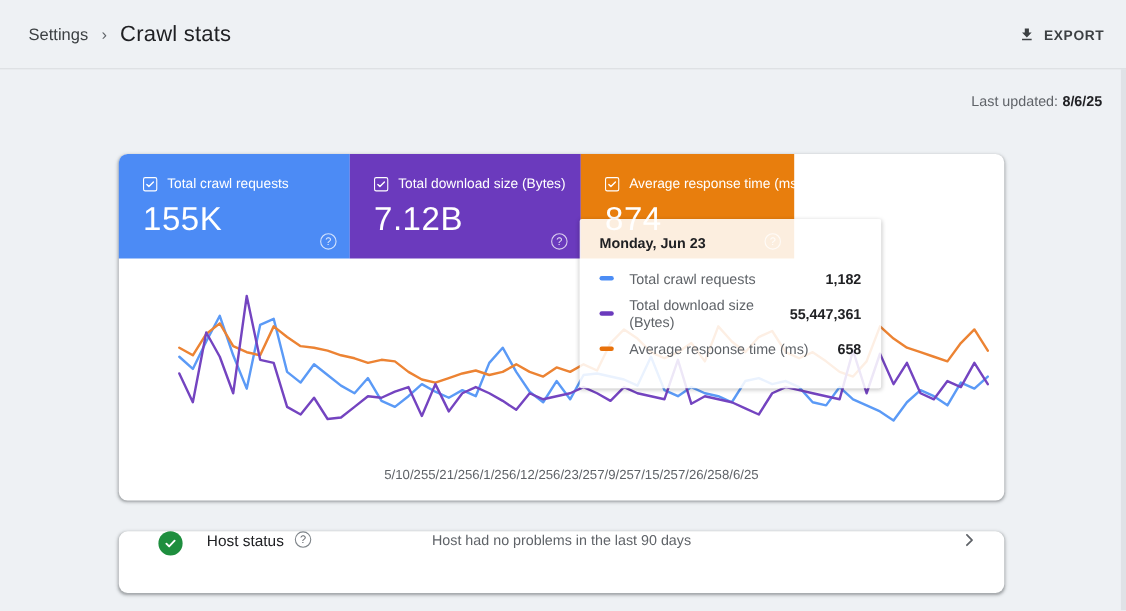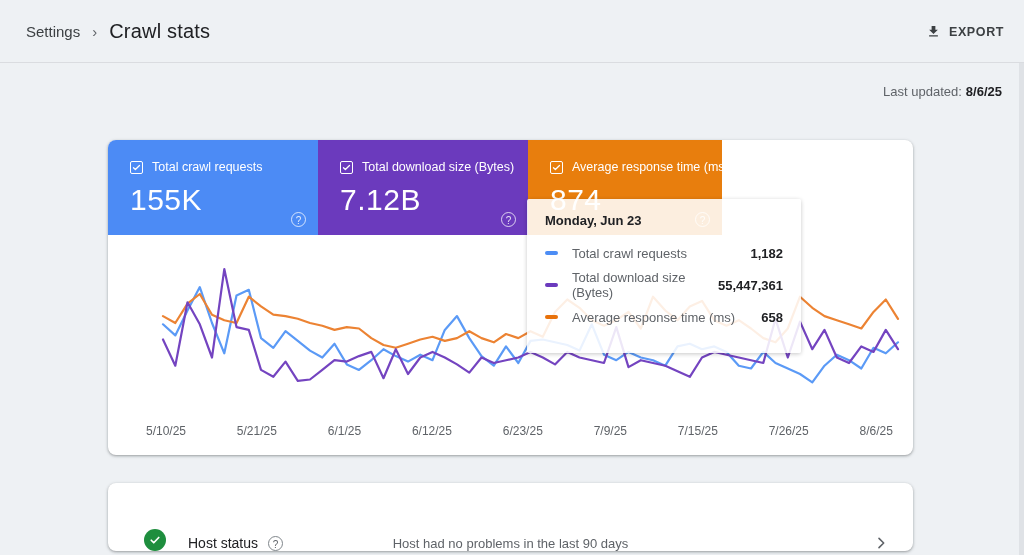--- a/index.html
+++ b/index.html
@@ -36,35 +36,35 @@
   .mc-label { font-size:12.5px; font-weight:500; color:#fff; white-space:nowrap; }
   .mc-value { margin-top:9px; font-size:30px; font-weight:400; color:#fff; letter-spacing:.5px; }
   .help-icon { position:absolute; right:12px; bottom:8px; width:15px; height:15px;
                border:1.5px solid rgba(255,255,255,.75); border-radius:50%;
                color:rgba(255,255,255,.85); font-size:10px; line-height:15px;
                text-align:center; cursor:pointer; }
 
   
   .chart-svg { position:absolute; left:40px; top:118px; }
   .x-axis { position:absolute; left:38px; right:20px; top:284px; display:flex;
-            justify-content:space-between; font-size:12px; color:#5f6368; }
+            justify-content:center; font-size:12px; color:#5f6368; }
 
   
   .chart-tooltip { position:absolute; left:527px; top:199px; width:274px; height:154px;
                    background:rgba(255,255,255,.87); border-radius:2px; z-index:10;
                    box-shadow:0 1px 4px rgba(0,0,0,.22); }
   .tt-title { padding:14px 18px 0 18px; font-size:13px; font-weight:700; color:#202124; height:30px; }
   .tt-row { margin:16px 18px 0 18px; height:16px; display:flex; align-items:center; }
   .tt-dash { width:13px; height:3.5px; border-radius:2px; margin-right:14px; flex:none; }
   .tt-label { flex:1; font-size:13px; color:#5f6368; }
   .tt-value { font-size:13px; font-weight:700; color:#202124; }
 
   
-  .host-card { position:absolute; left:108px; top:483px; width:805px; height:68px;
-               background:#fff; border-radius:8px; display:flex; align-items:flex-end;
+  .host-card { position:absolute; left:108px; top:483px; width:805px; height:56px;
+               background:#fff; border-radius:8px; display:flex; align-items:flex-start;
                cursor:pointer;
                box-shadow:0 1px 2px rgba(60,64,67,.30), 0 1px 3px 1px rgba(60,64,67,.15); }
   .host-check { width:22px; height:22px; border-radius:50%; margin-left:36px;
                 display:flex; align-items:center; justify-content:center; flex:none; }
   .host-title { margin-left:22px; font-size:14px; font-weight:500; color:#202124; }
   .host-help { position:static; margin-left:10px; width:15px; height:15px;
                border:1.5px solid #80868b; border-radius:50%; color:#5f6368;
                font-size:10px; line-height:15px; text-align:center; cursor:pointer; }
   .host-msg { position:absolute; left:0; right:0; text-align:center; font-size:13px; color:#5f6368; }
   .host-chevron { position:absolute; right:24px; display:flex; align-items:center; }

